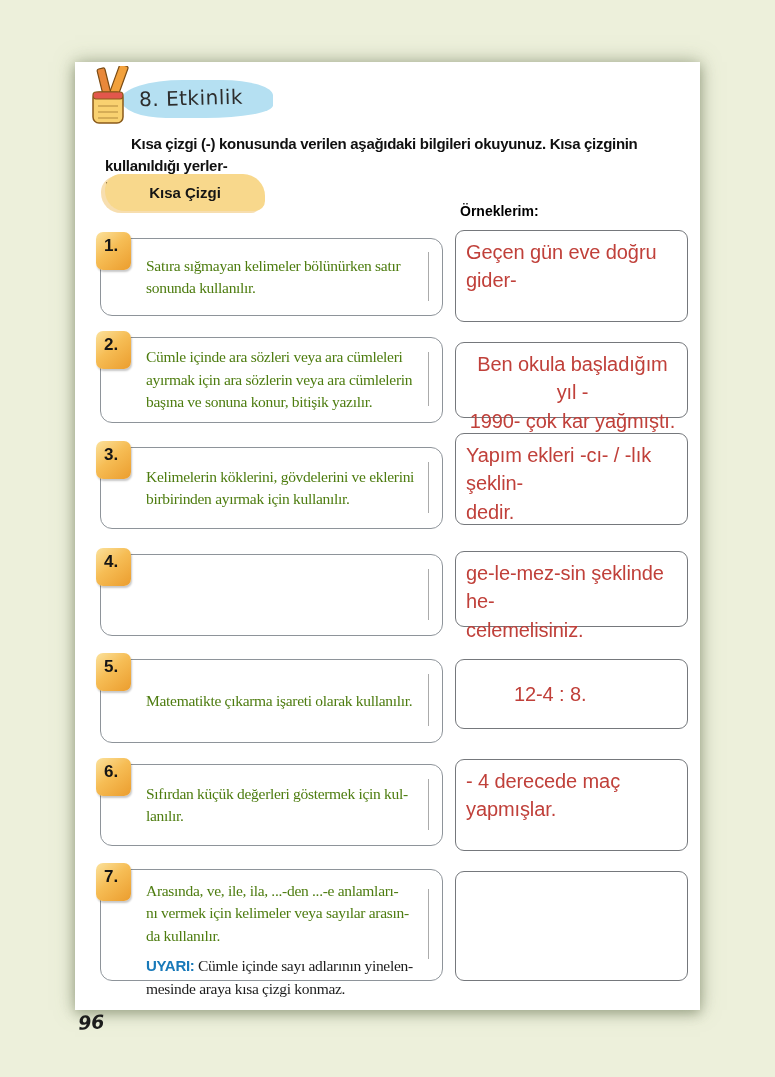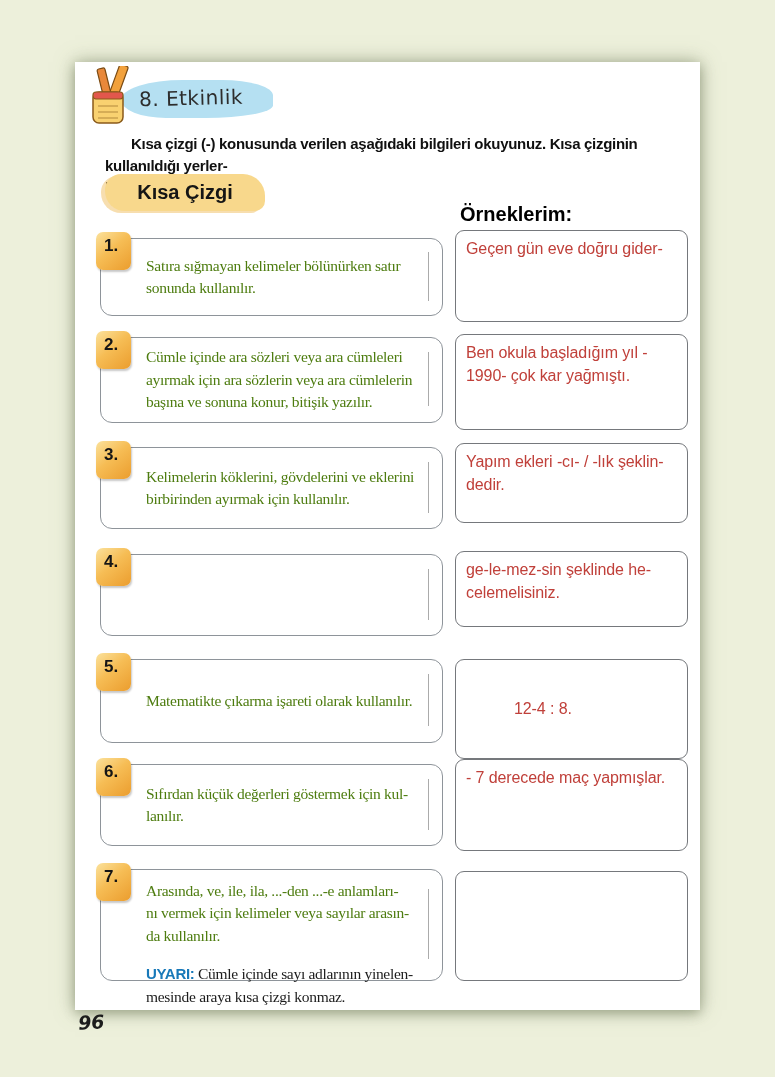--- a/index.html
+++ b/index.html
@@ -33,26 +33,26 @@
     position:absolute;left:30px;top:56px;width:592px;
     font-size:15px;font-weight:600;color:#101010;
     letter-spacing:-0.3px;line-height:1.45;
     white-space:pre-line;text-indent:26px;
   }
   .section-title{
     position:absolute;left:30px;top:112px;width:160px;height:37px;
     background:#f8d88c;
     border-radius:16px 22px 10px 20px;
     display:flex;align-items:center;justify-content:center;
-    font-size:20px;font-weight:bold;color:#151515;
+    font-size:15px;font-weight:bold;color:#151515;
     box-shadow:-4px 2px 0 rgba(240,195,110,.55);
   }
   .examples-label{
     position:absolute;left:385px;top:141px;
-    font-size:20px;font-weight:bold;color:#000;
+    font-size:14px;font-weight:bold;color:#000;
   }
   
   .item-card{
     position:absolute;left:25px;width:343px;
     background:#fff;border:1.4px solid #8e949a;border-radius:12px;
     box-sizing:border-box;
     display:flex;align-items:center;
   }
   .item-card::after{
     content:"";position:absolute;right:13px;top:17%;height:64%;width:1.5px;background:#ababab;
@@ -72,45 +72,45 @@
   }
   .item-text{
     padding:8px 14px 8px 45px;
     font-family:"Liberation Serif",serif;
     font-size:15.5px;letter-spacing:-0.3px;line-height:1.45;color:#4d7c0f;
     white-space:pre-line;
   }
   .item-7{flex-direction:column;align-items:stretch;justify-content:flex-start;}
   .item-7 .item-text{padding:10px 14px 0 45px;}
   .note{
-    margin:16px 14px 8px 45px;
+    margin:8px 14px 8px 45px;
     font-family:"Liberation Serif",serif;
     font-size:15.5px;letter-spacing:-0.3px;line-height:1.45;color:#1c1c1c;
   }
   .note .note-text{white-space:pre-line;}
   .uyari{color:#1879b9;font-weight:bold;font-family:"Liberation Sans",sans-serif;font-size:15px;}
   
   .answer-card{
     position:absolute;left:380px;width:233px;
     background:#fff;border:1.2px solid #75787c;border-radius:9px;
     box-sizing:border-box;
   }
   .answer-text{
     padding:7px 8px 7px 10px;
-    font-size:16px;letter-spacing:-0.1px;line-height:1.42;
+    font-size:20px;letter-spacing:-0.1px;line-height:1.42;
     color:#c0403a;white-space:pre-line;
   }
   .ans-5{display:flex;align-items:center;}
   .ans-5 .answer-text{padding-left:58px;}
   
   .item-1{top:176px;height:78px;} .ans-1{top:168px;height:92px;}
-  .item-2{top:275px;height:86px;} .ans-2{top:272px;height:96px;}
-  .item-3{top:385px;height:82px;} .ans-3{top:381px;height:80px;}
+  .item-2{top:275px;height:86px;} .ans-2{top:280px;height:76px;text-align:center;}
+  .item-3{top:385px;height:82px;} .ans-3{top:371px;height:92px;}
   .item-4{top:492px;height:82px;} .ans-4{top:489px;height:76px;}
-  .item-5{top:597px;height:84px;} .ans-5{top:597px;height:100px;text-align:right;}
+  .item-5{top:597px;height:84px;} .ans-5{top:597px;height:70px;text-align:right;}
   .item-6{top:702px;height:82px;} .ans-6{top:697px;height:92px;}
   .item-7{top:807px;height:112px;} .ans-7{top:809px;height:110px;}
   
   .page-number{
     position:absolute;left:78px;top:1011px;
     font-family:"DejaVu Sans",sans-serif;font-weight:bold;font-style:italic;
     font-size:19px;color:#1c1c1c;transform:rotate(-3deg);
   }
 </style>
 </head>
@@ -200,21 +200,21 @@
     <div class="answer-text">12-4 : 8.</div>
   </div>
 
   <div class="item-card item-6">
     <span class="tab"></span>
     <span class="badge">6.</span>
     <div class="item-text">Sıfırdan küçük değerleri göstermek için kul-
 lanılır.</div>
   </div>
   <div class="answer-card ans-6">
-    <div class="answer-text">- 7 derecede maç yapmışlar.</div>
+    <div class="answer-text">- 4 derecede maç yapmışlar.</div>
   </div>
 
   <div class="item-card item-7">
     <span class="tab"></span>
     <span class="badge">7.</span>
     <div class="item-text">Arasında, ve, ile, ila, ...-den ...-e anlamları-
 nı vermek için kelimeler veya sayılar arasın-
 da kullanılır.</div>
     <p class="note"><span class="uyari">UYARI:</span> <span class="note-text">Cümle içinde sayı adlarının yinelen-
 mesinde araya kısa çizgi konmaz.</span></p>

